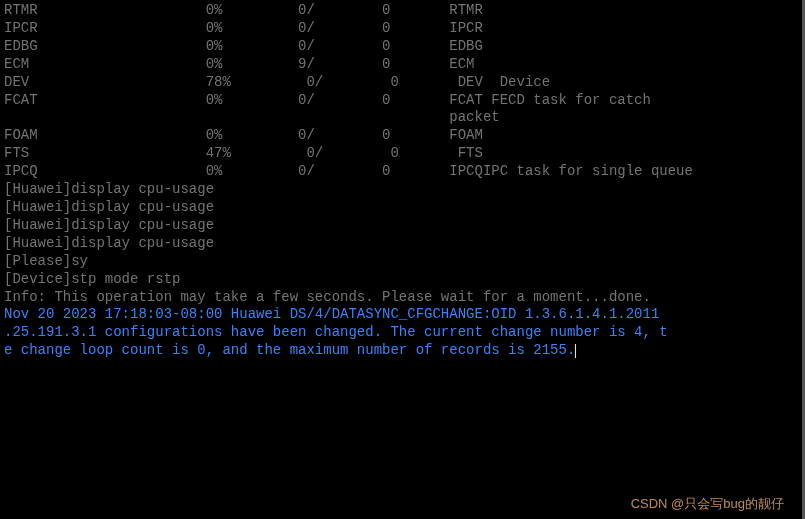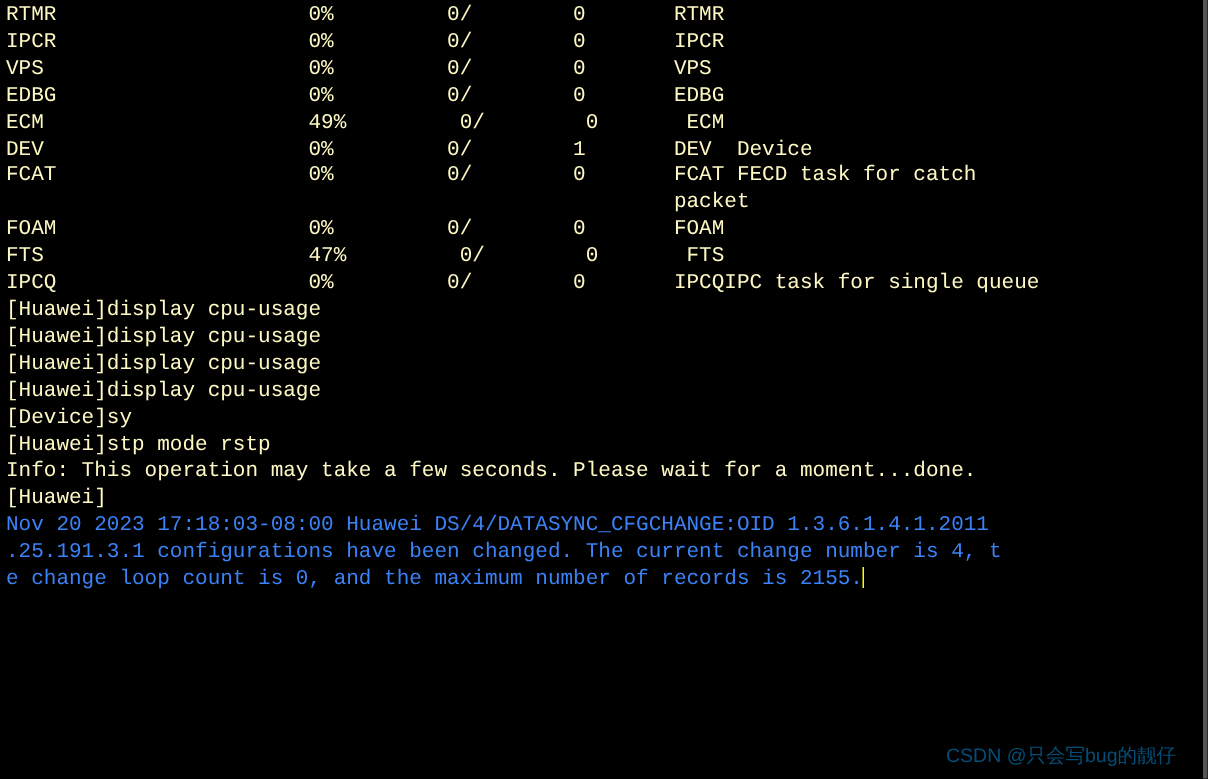--- a/index.html
+++ b/index.html
@@ -15,69 +15,67 @@
       height: 519px;
       overflow: hidden;
       position: relative;
       border-right: 3px solid #555;
     }
     .terminal {
       padding: 2px 4px;
       line-height: 1.28;
     }
     .yellow {
-      color: #fef9c3;
+      color: #737373;
     }
     .white {
       color: #3b82f6;
     }
     .row {
       white-space: pre;
       font-family: "Courier New", monospace;
     }
     .cursor {
       display: inline-block;
       width: 1px;
       height: 14px;
       background: #ffff00;
       vertical-align: middle;
     }
     .watermark {
       position: absolute;
       bottom: 6px;
       right: 18px;
-      color: #0369a1;
+      color: #fdba74;
       font-family: sans-serif;
       font-size: 13px;
       opacity: 0.75;
     }
   </style>
 </head>
 <body>
 
 <div class="terminal">
   <div id="table-rows">
       <div class="row yellow">RTMR                    0%         0/        0       RTMR</div>
       <div class="row yellow">IPCR                    0%         0/        0       IPCR</div>
-      <div class="row yellow">VPS                     0%         0/        0       VPS</div>
       <div class="row yellow">EDBG                    0%         0/        0       EDBG</div>
-      <div class="row yellow">ECM                     49%         0/        0       ECM</div>
-      <div class="row yellow">DEV                     0%         0/        1       DEV  Device</div>
+      <div class="row yellow">ECM                     0%         9/        0       ECM</div>
+      <div class="row yellow">DEV                     78%         0/        0       DEV  Device</div>
       <div class="row yellow">FCAT                    0%         0/        0       FCAT FECD task for catch</div>
       <div class="row yellow">                                                     packet</div>
       <div class="row yellow">FOAM                    0%         0/        0       FOAM</div>
       <div class="row yellow">FTS                     47%         0/        0       FTS</div>
       <div class="row yellow">IPCQ                    0%         0/        0       IPCQIPC task for single queue</div>
     </div>
   <div class="row yellow">[Huawei]display cpu-usage</div>
   <div class="row yellow">[Huawei]display cpu-usage</div>
   <div class="row yellow">[Huawei]display cpu-usage</div>
   <div class="row yellow">[Huawei]display cpu-usage</div>
-  <div class="row yellow">[Device]sy</div>
-  <div class="row yellow">[Huawei]stp mode rstp</div>
+  <div class="row yellow">[Please]sy</div>
+  <div class="row yellow">[Device]stp mode rstp</div>
   <div class="row yellow">Info: This operation may take a few seconds. Please wait for a moment...done.</div>
-  <div class="row yellow">[Huawei]</div>
   <div class="row white">Nov 20 2023 17:18:03-08:00 Huawei DS/4/DATASYNC_CFGCHANGE:OID 1.3.6.1.4.1.2011</div>
   <div class="row white">.25.191.3.1 configurations have been changed. The current change number is 4, t</div>
   <div class="row white"><span>e change loop count is 0, and the maximum number of records is 2155.</span><span class="cursor"></span></div>
 </div>
 
 <div class="watermark">CSDN @只会写bug的靓仔</div>
 
 </body></html>

